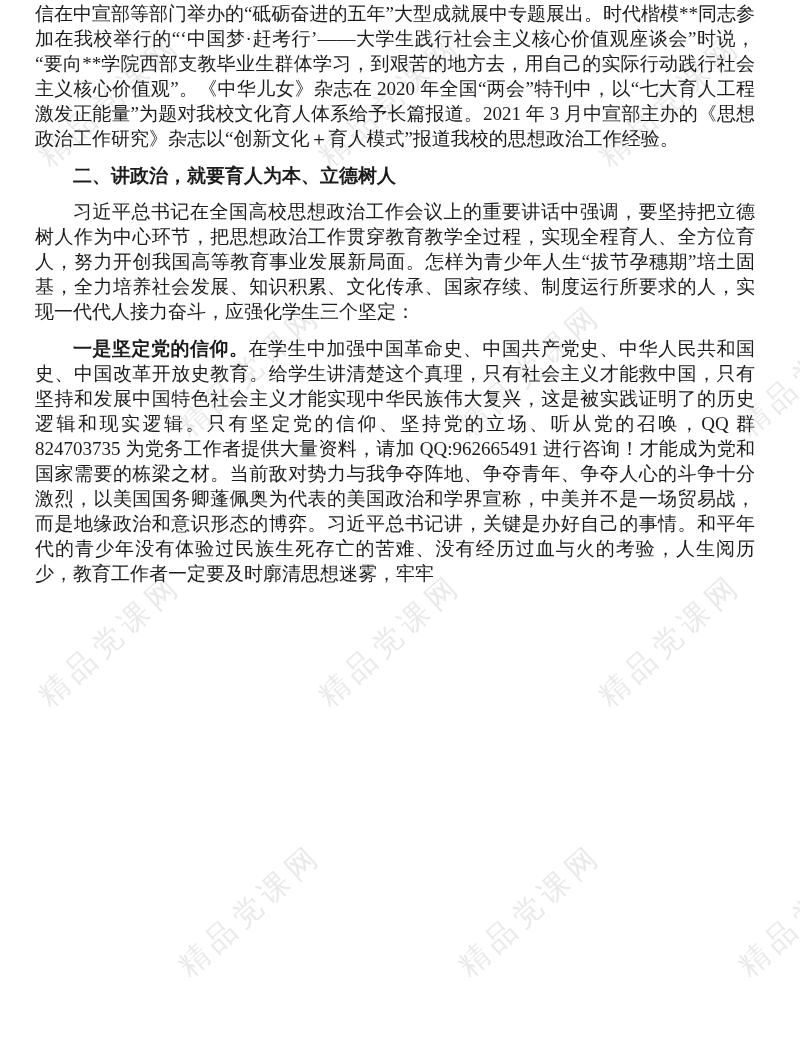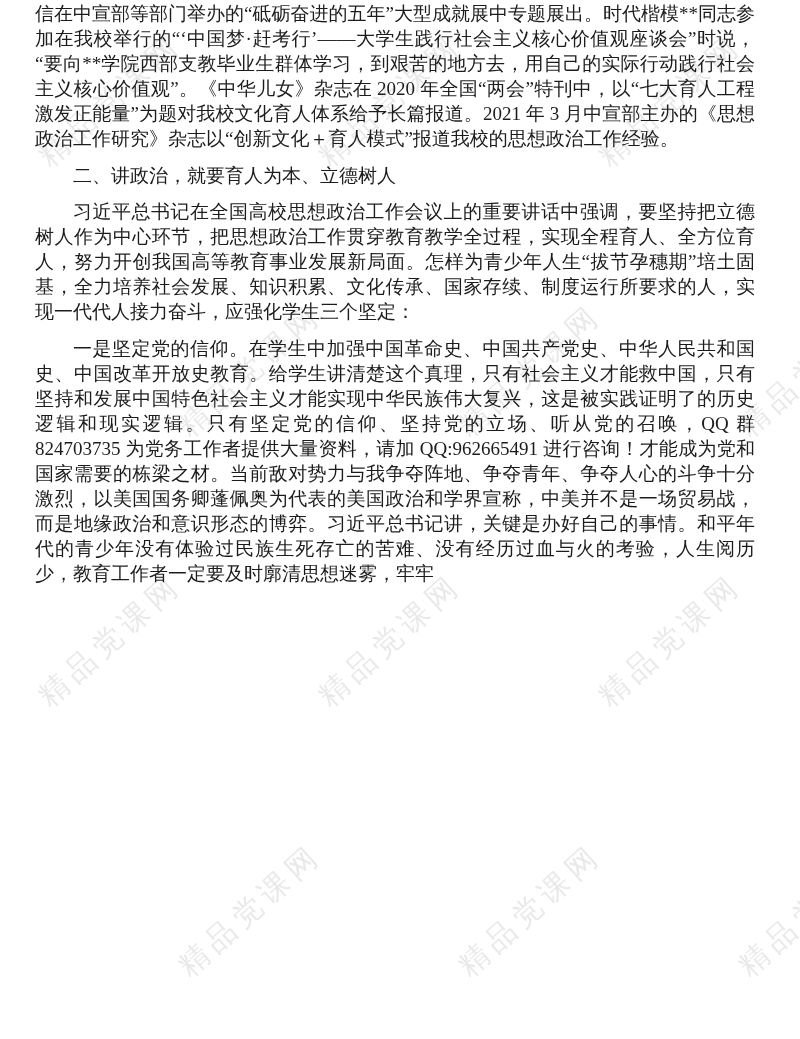--- a/index.html
+++ b/index.html
@@ -45,21 +45,21 @@
     margin:0 0 12px 0;
     text-indent:0;
   }
   .para.indent{ text-indent:2em; }
   .para.heading{
     font-weight:bold;
     font-family:"Liberation Sans","DejaVu Sans",sans-serif;
     margin-bottom:11px;
   }
   .bold{
-    font-weight:normal;
+    font-weight:bold;
     font-family:"Liberation Sans","DejaVu Sans",sans-serif;
   }
   .banner{
     position:absolute;
     top:930px;
     left:-12px;
     right:0;
     z-index:2;
     display:flex;
     justify-content:center;

